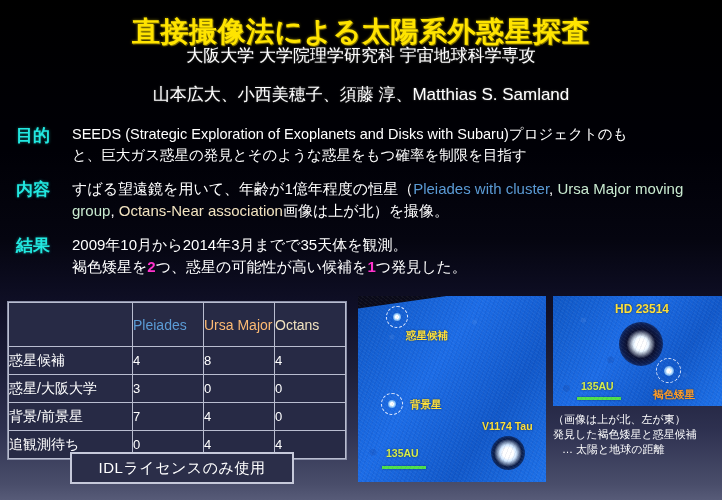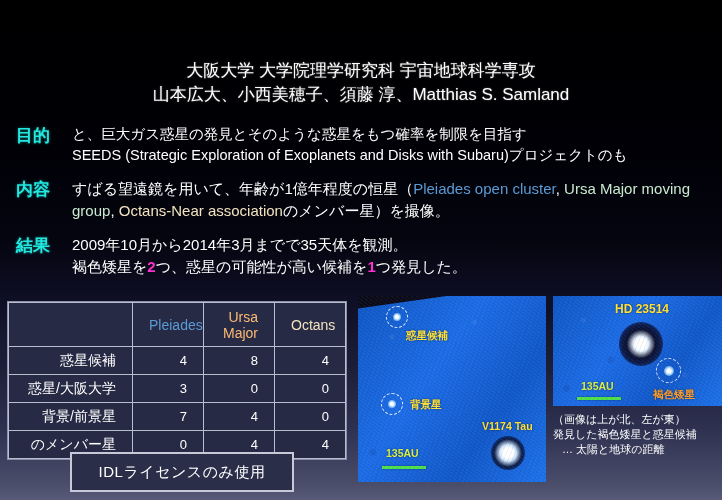--- a/index.html
+++ b/index.html
@@ -28,21 +28,21 @@
     letter-spacing: 0.5px;
     text-shadow: 0 0 3px rgba(255,228,0,.55), 1px 1px 0 #6b5c00;
     white-space: nowrap;
   }
   .subtitle1, .subtitle2 {
     position: absolute; left: 0; width: 722px;
     text-align: center; color: #ffffff;
     font-size: 17px; white-space: nowrap;
     text-shadow: 0 0 2px rgba(255,255,255,.35);
   }
-  .subtitle1 { top: 59px; }
+  .subtitle1 { top: 44px; }
   .subtitle2 { top: 83px; }
 
   
   .row { position: absolute; left: 16px; width: 700px; }
   .row .lbl {
     position: absolute; left: 0; top: 0;
     width: 50px; text-align: left;
     color: #22e8e0; font-size: 17px; font-weight: bold;
     text-shadow: 0 0 3px rgba(34,232,224,.5);
   }
@@ -67,33 +67,33 @@
     border-collapse: collapse;
     table-layout: fixed;
     background: #272a45;
     box-shadow: 0 0 0 1px #8b90a8;
   }
   #data-table td, #data-table th {
     border: 1px solid #b9bdd0;
     color: #ffffff;
     font-size: 13px;
     font-weight: normal;
-    text-align: right;
-    padding: 2px 16px;
+    text-align: left;
+    padding: 2px 0;
     background: #272a45;
   }
   #data-table thead th { height: 44px; vertical-align: middle; font-size: 14px; }
   #data-table tbody td { height: 28px; }
   #data-table .rowlab { width: 124px; font-size: 14px; }
   #data-table .colh { width: 71px; }
 
   
   #idl-note {
     position: absolute; left: 70px; top: 452px;
-    width: 224px; height: 40px;
+    width: 224px; height: 32px;
     border: 2px solid #c6c9da;
     background: #2b2e49;
     color: #ffffff; font-size: 15px;
     display: flex; align-items: center; justify-content: center;
     letter-spacing: .5px;
   }
 
   
   .astro {
     position: absolute;
@@ -171,35 +171,36 @@
     color: #ffffff; font-size: 11px; line-height: 1.35;
   }
   #cap-block .cap2 { margin-top: 7px; }
   #cap-block .indent { padding-left: 9px; }
 </style>
 </head>
 <body>
 
 <div id="slide">
 
+  <div class="title">直接撮像法による太陽系外惑星探査</div>
   <div class="subtitle1">大阪大学 大学院理学研究科 宇宙地球科学専攻</div>
   <div class="subtitle2">山本広大、小西美穂子、須藤 淳、Matthias S. Samland</div>
 
   <div class="row" id="row-mokuteki">
     <div class="lbl">目的</div>
     <div class="body">
+      <div><span>SEEDS (Strategic Exploration of Exoplanets and Disks with Subaru)</span><span>プロジェクトのも</span></div>
       <div>と、巨大ガス惑星の発見とそのような惑星をもつ確率を制限を目指す</div>
-      <div><span>SEEDS (Strategic Exploration of Exoplanets and Disks with Subaru)</span><span>プロジェクトのも</span></div>
     </div>
   </div>
 
   <div class="row" id="row-naiyou">
     <div class="lbl">内容</div>
     <div class="body">
-      <span>すばる望遠鏡を用いて、年齢が1億年程度の恒星（</span><span class="c-blue">Pleiades open cluster</span><span>, </span><span class="c-green">Ursa Major moving group</span><span>, </span><span class="c-cream">Octans-Near association</span><span>のメンバー星）を撮像。</span>
+      <span>すばる望遠鏡を用いて、年齢が1億年程度の恒星（</span><span class="c-blue">Pleiades with cluster</span><span>, </span><span class="c-green">Ursa Major moving group</span><span>, </span><span class="c-cream">Octans-Near association</span><span>画像は上が北）を撮像。</span>
     </div>
   </div>
 
   <div class="row" id="row-kekka">
     <div class="lbl">結果</div>
     <div class="body">
       <div>2009年10月から2014年3月までで35天体を観測。</div>
       <div><span>褐色矮星を</span><span class="c-mag">2</span><span>つ、惑星の可能性が高い候補を</span><span class="c-mag">1</span><span>つ発見した。</span></div>
     </div>
   </div>
@@ -226,21 +227,21 @@
         <td>0</td>
         <td>0</td>
       </tr>
       <tr>
         <td class="rowlab">背景/前景星</td>
         <td>7</td>
         <td>4</td>
         <td>0</td>
       </tr>
       <tr>
-        <td class="rowlab">のメンバー星</td>
+        <td class="rowlab">追観測待ち</td>
         <td>0</td>
         <td>4</td>
         <td>4</td>
       </tr>
     </tbody>
   </table>
 
   <div id="idl-note">
     <span>IDLライセンスのみ使用</span>
   </div>

